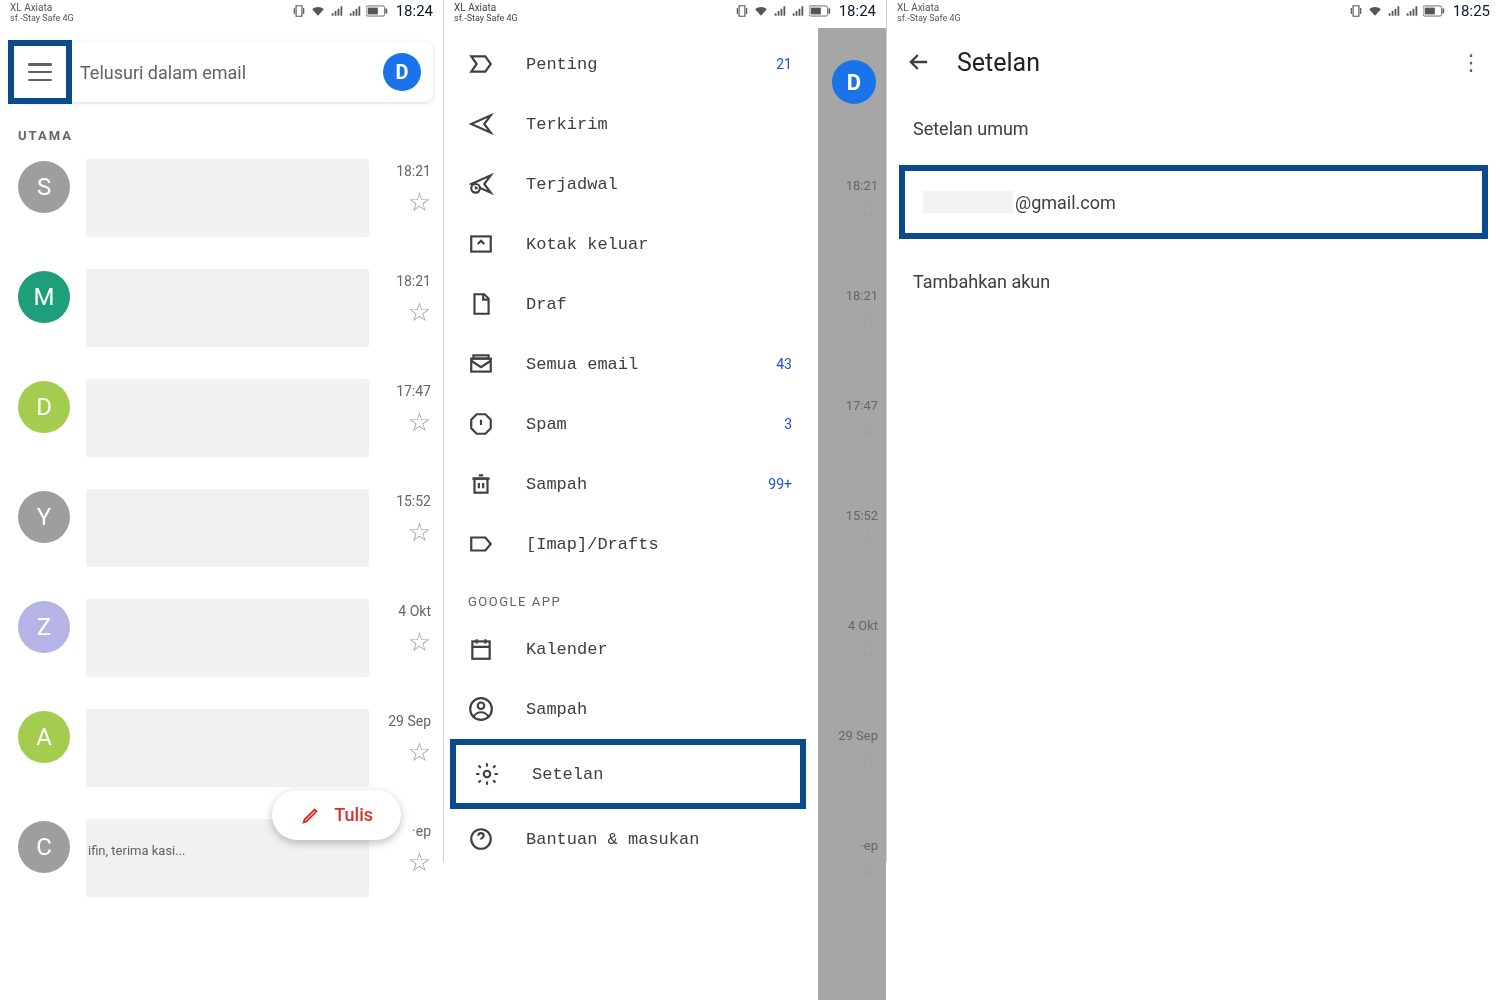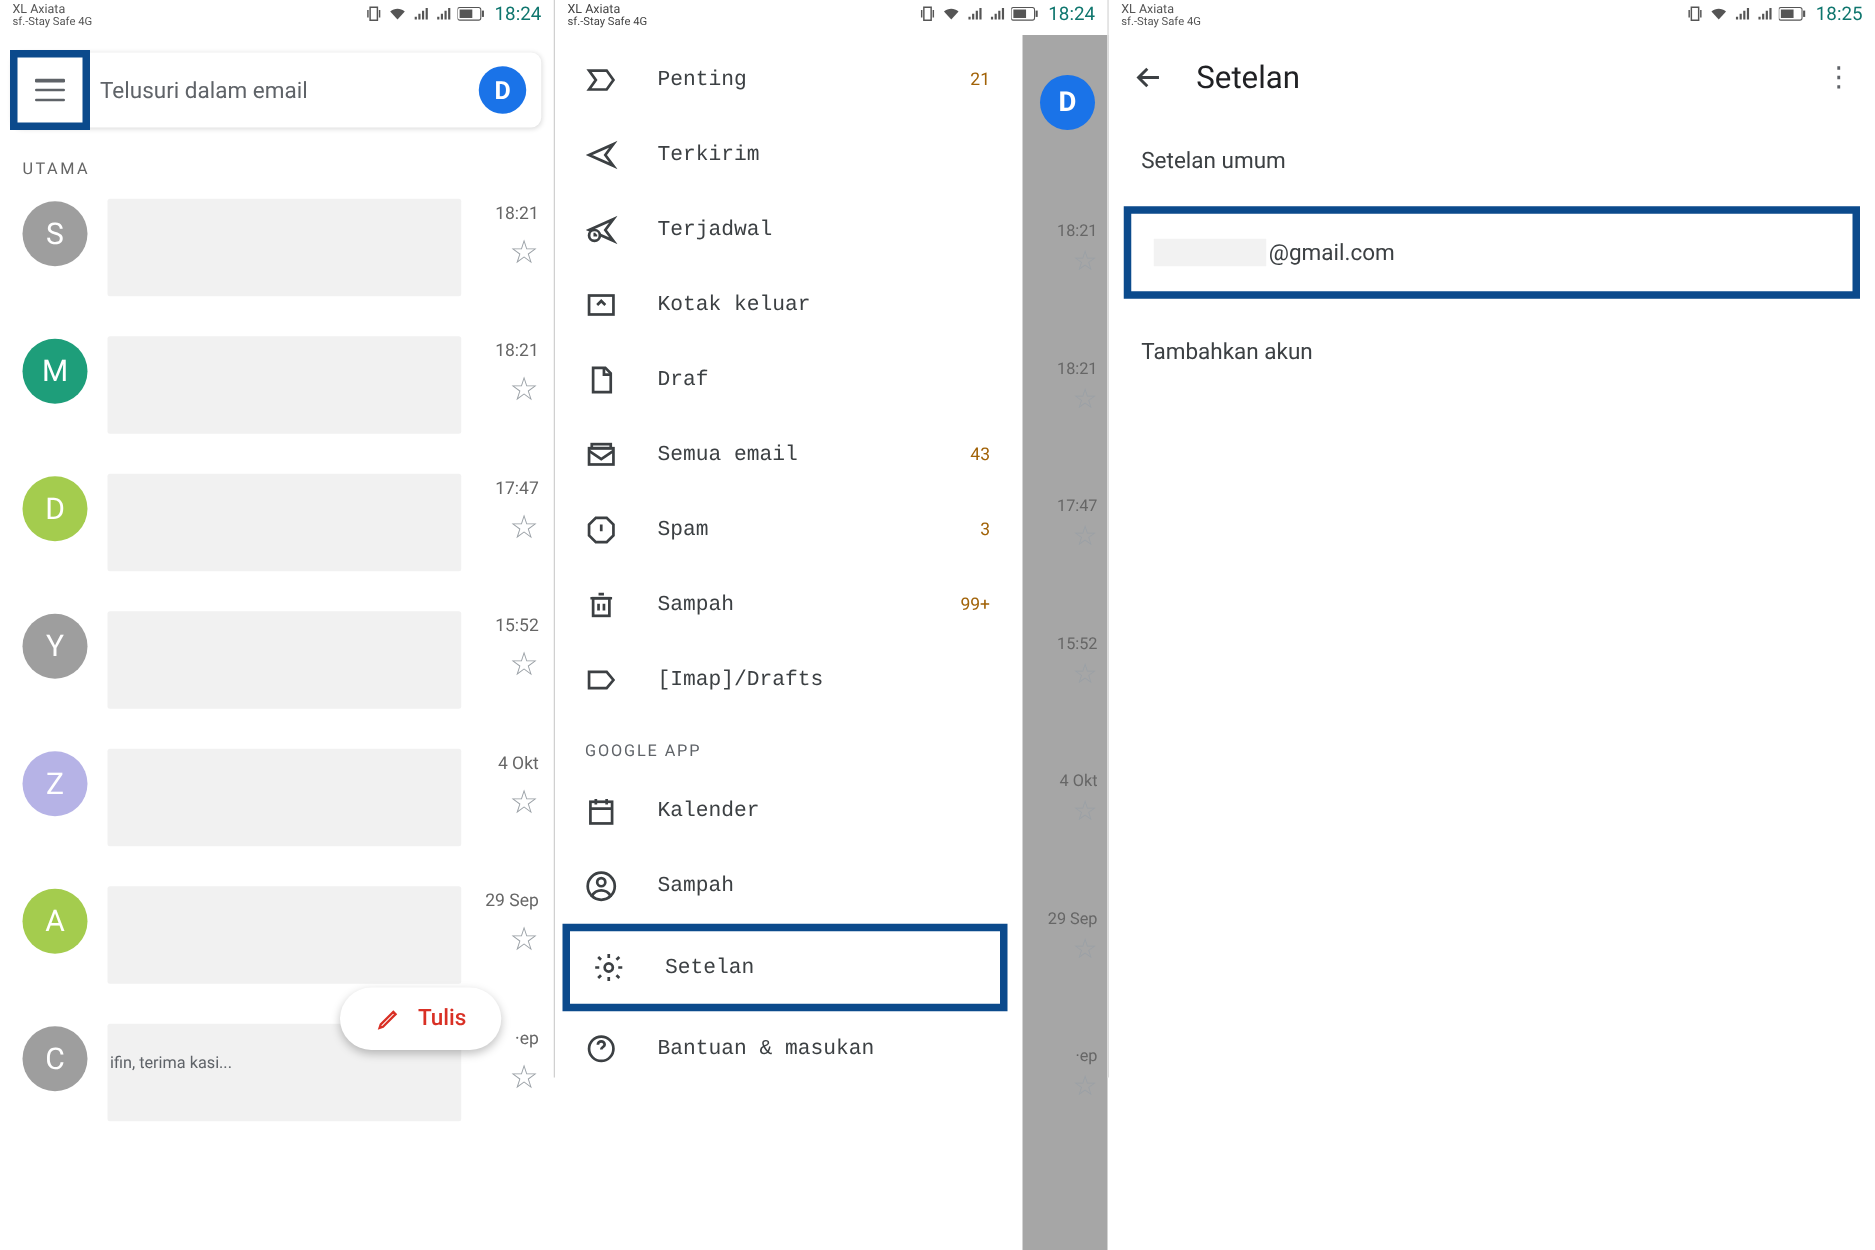--- a/index.html
+++ b/index.html
@@ -28,21 +28,21 @@
     align-items: flex-start;
     padding: 2px 10px 0 10px;
     font-size: 10px;
     color: #555;
     justify-content: space-between;
     background: #fff;
   }
   .panel.p2 .status-bar { color: #444; }
   .status-left { line-height: 11px; }
   .status-left .line2 { font-size: 9px; }
-  .status-right { display: flex; align-items: center; gap: 4px; font-size: 12px; color: #0f766e; justify-content: flex-end; }
+  .status-right { display: flex; align-items: center; gap: 4px; font-size: 12px; color: #0f172a; justify-content: flex-end; }
   .status-right .time { font-size: 15px; margin-left: 4px; }
   .status-right svg { fill: #555; }
 
   
   .search-bar {
     margin: 14px 10px 6px 10px;
     height: 60px;
     background: #fff;
     border-radius: 8px;
     box-shadow: 0 1px 4px rgba(0,0,0,0.15);
@@ -54,21 +54,21 @@
     width: 64px; height: 64px;
     border: 6px solid #0b4a8c;
     display: flex; align-items: center; justify-content: center;
     margin-left: -2px;
   }
   .burger { width: 24px; height: 18px; display: flex; flex-direction: column; justify-content: space-between; }
   .burger span { display:block; height: 2.5px; background: #5f6368; border-radius: 1px; }
   .search-ph { flex: 1; color: #5f6368; font-size: 18px; padding-left: 8px; }
   .avatar-circle { width: 38px; height: 38px; border-radius: 50%; background: #1a73e8; color: #fff; font-weight: bold; font-size: 20px; display:flex; align-items:center; justify-content:center; margin-right: 12px; }
 
-  .section-label { font-size: 13px; letter-spacing: 2px; color: #666; padding: 20px 0 6px 18px; }
+  .section-label { font-size: 13px; letter-spacing: 2px; color: #666; padding: 20px 0 6px 18px; font-weight: bold; }
 
   .email-row {
     display: flex;
     align-items: flex-start;
     padding: 10px 12px 0 18px;
     height: 110px;
     position: relative;
   }
   .email-row.short { height: 90px; }
   .avatar-s { width: 52px; height: 52px; border-radius: 50%; color: #fff; font-size: 24px; display:flex; align-items:center; justify-content:center; flex-shrink: 0; margin-top: 2px;}
@@ -116,21 +116,21 @@
   .ditem {
     display: flex;
     align-items: center;
     height: 60px;
     padding-left: 24px;
     color: #3c4043;
     font-size: 17px;
   }
   .ditem svg { width: 26px; height: 26px; flex-shrink:0; }
   .ditem .label { margin-left: 32px; flex: 1; font-family: Liberation Mono, monospace; }
-  .ditem .count { margin-right: 26px; font-size: 14px; color: #a16207; }
+  .ditem .count { margin-right: 26px; font-size: 14px; color: #1d4ed8; }
   .drawer-heading { font-size: 13px; letter-spacing: 1.5px; color: #5f6368; padding: 20px 24px 10px; }
   .hl-box { border: 6px solid #0b4a8c; margin: 0 12px 0 6px; }
   .hl-box .ditem { height: 58px; padding-left: 18px; }
 
   
   .topbar3 {
     display: flex;
     align-items: center;
     height: 68px;
     padding: 0 18px;

